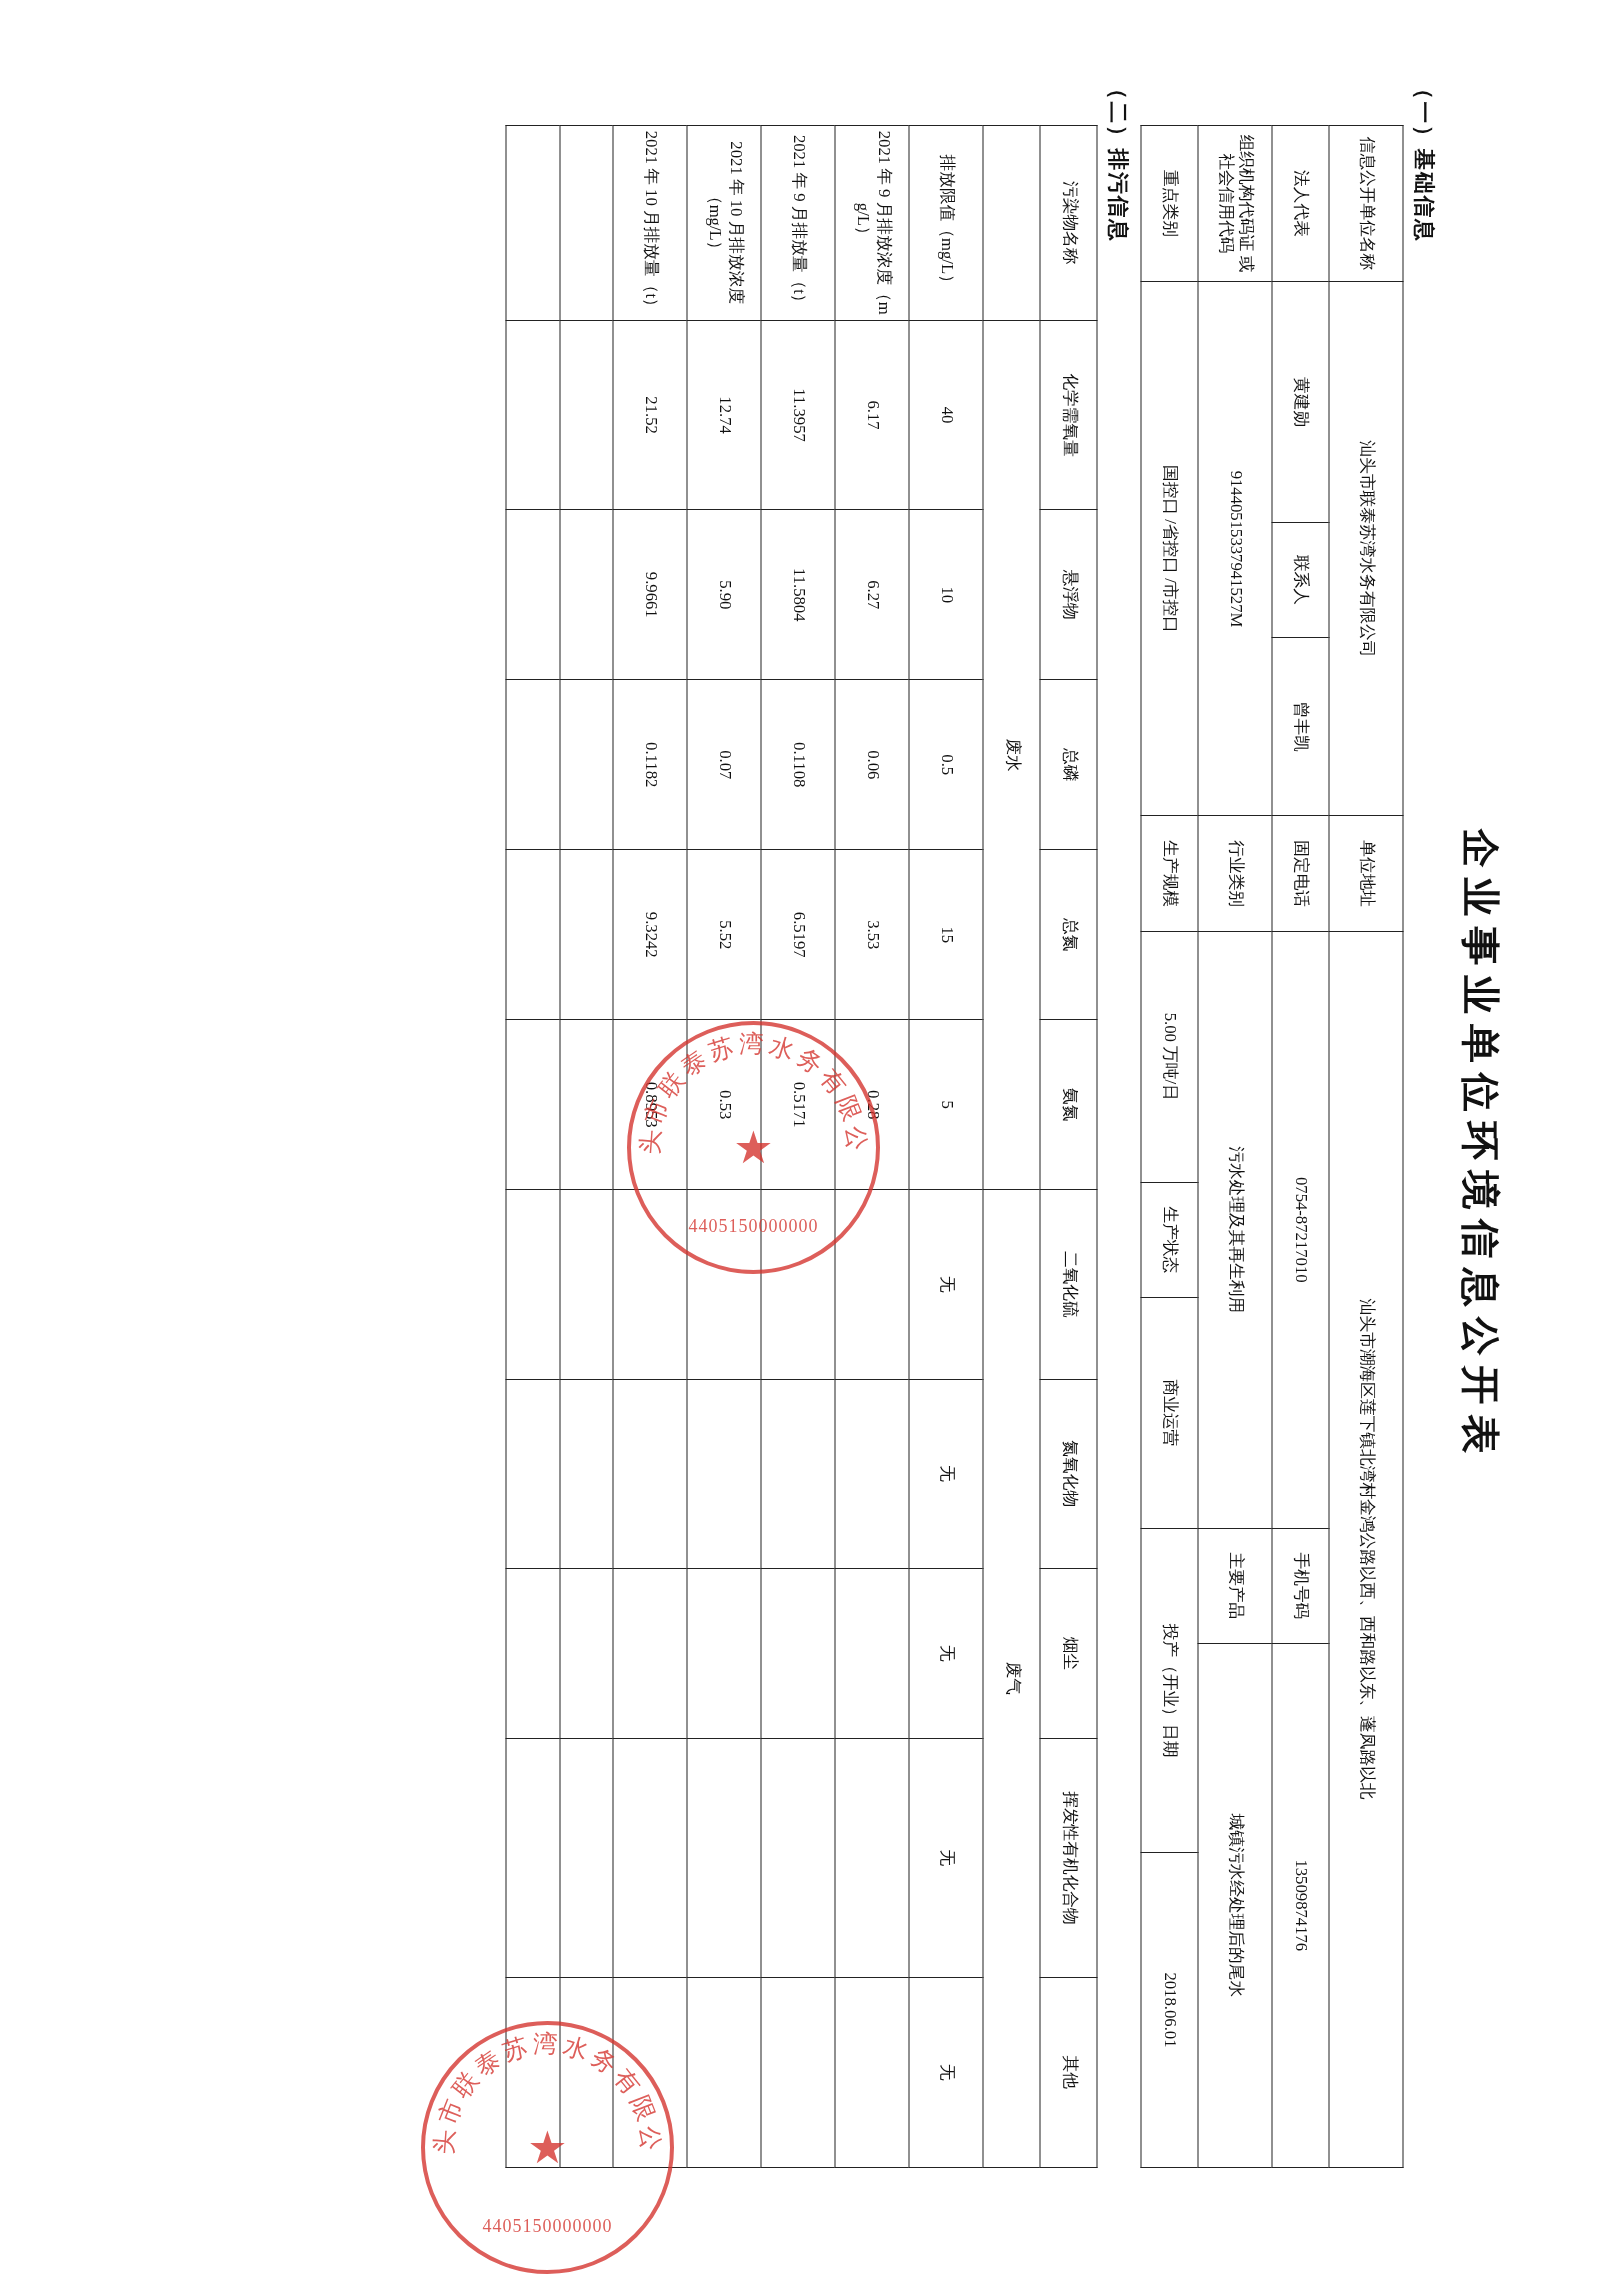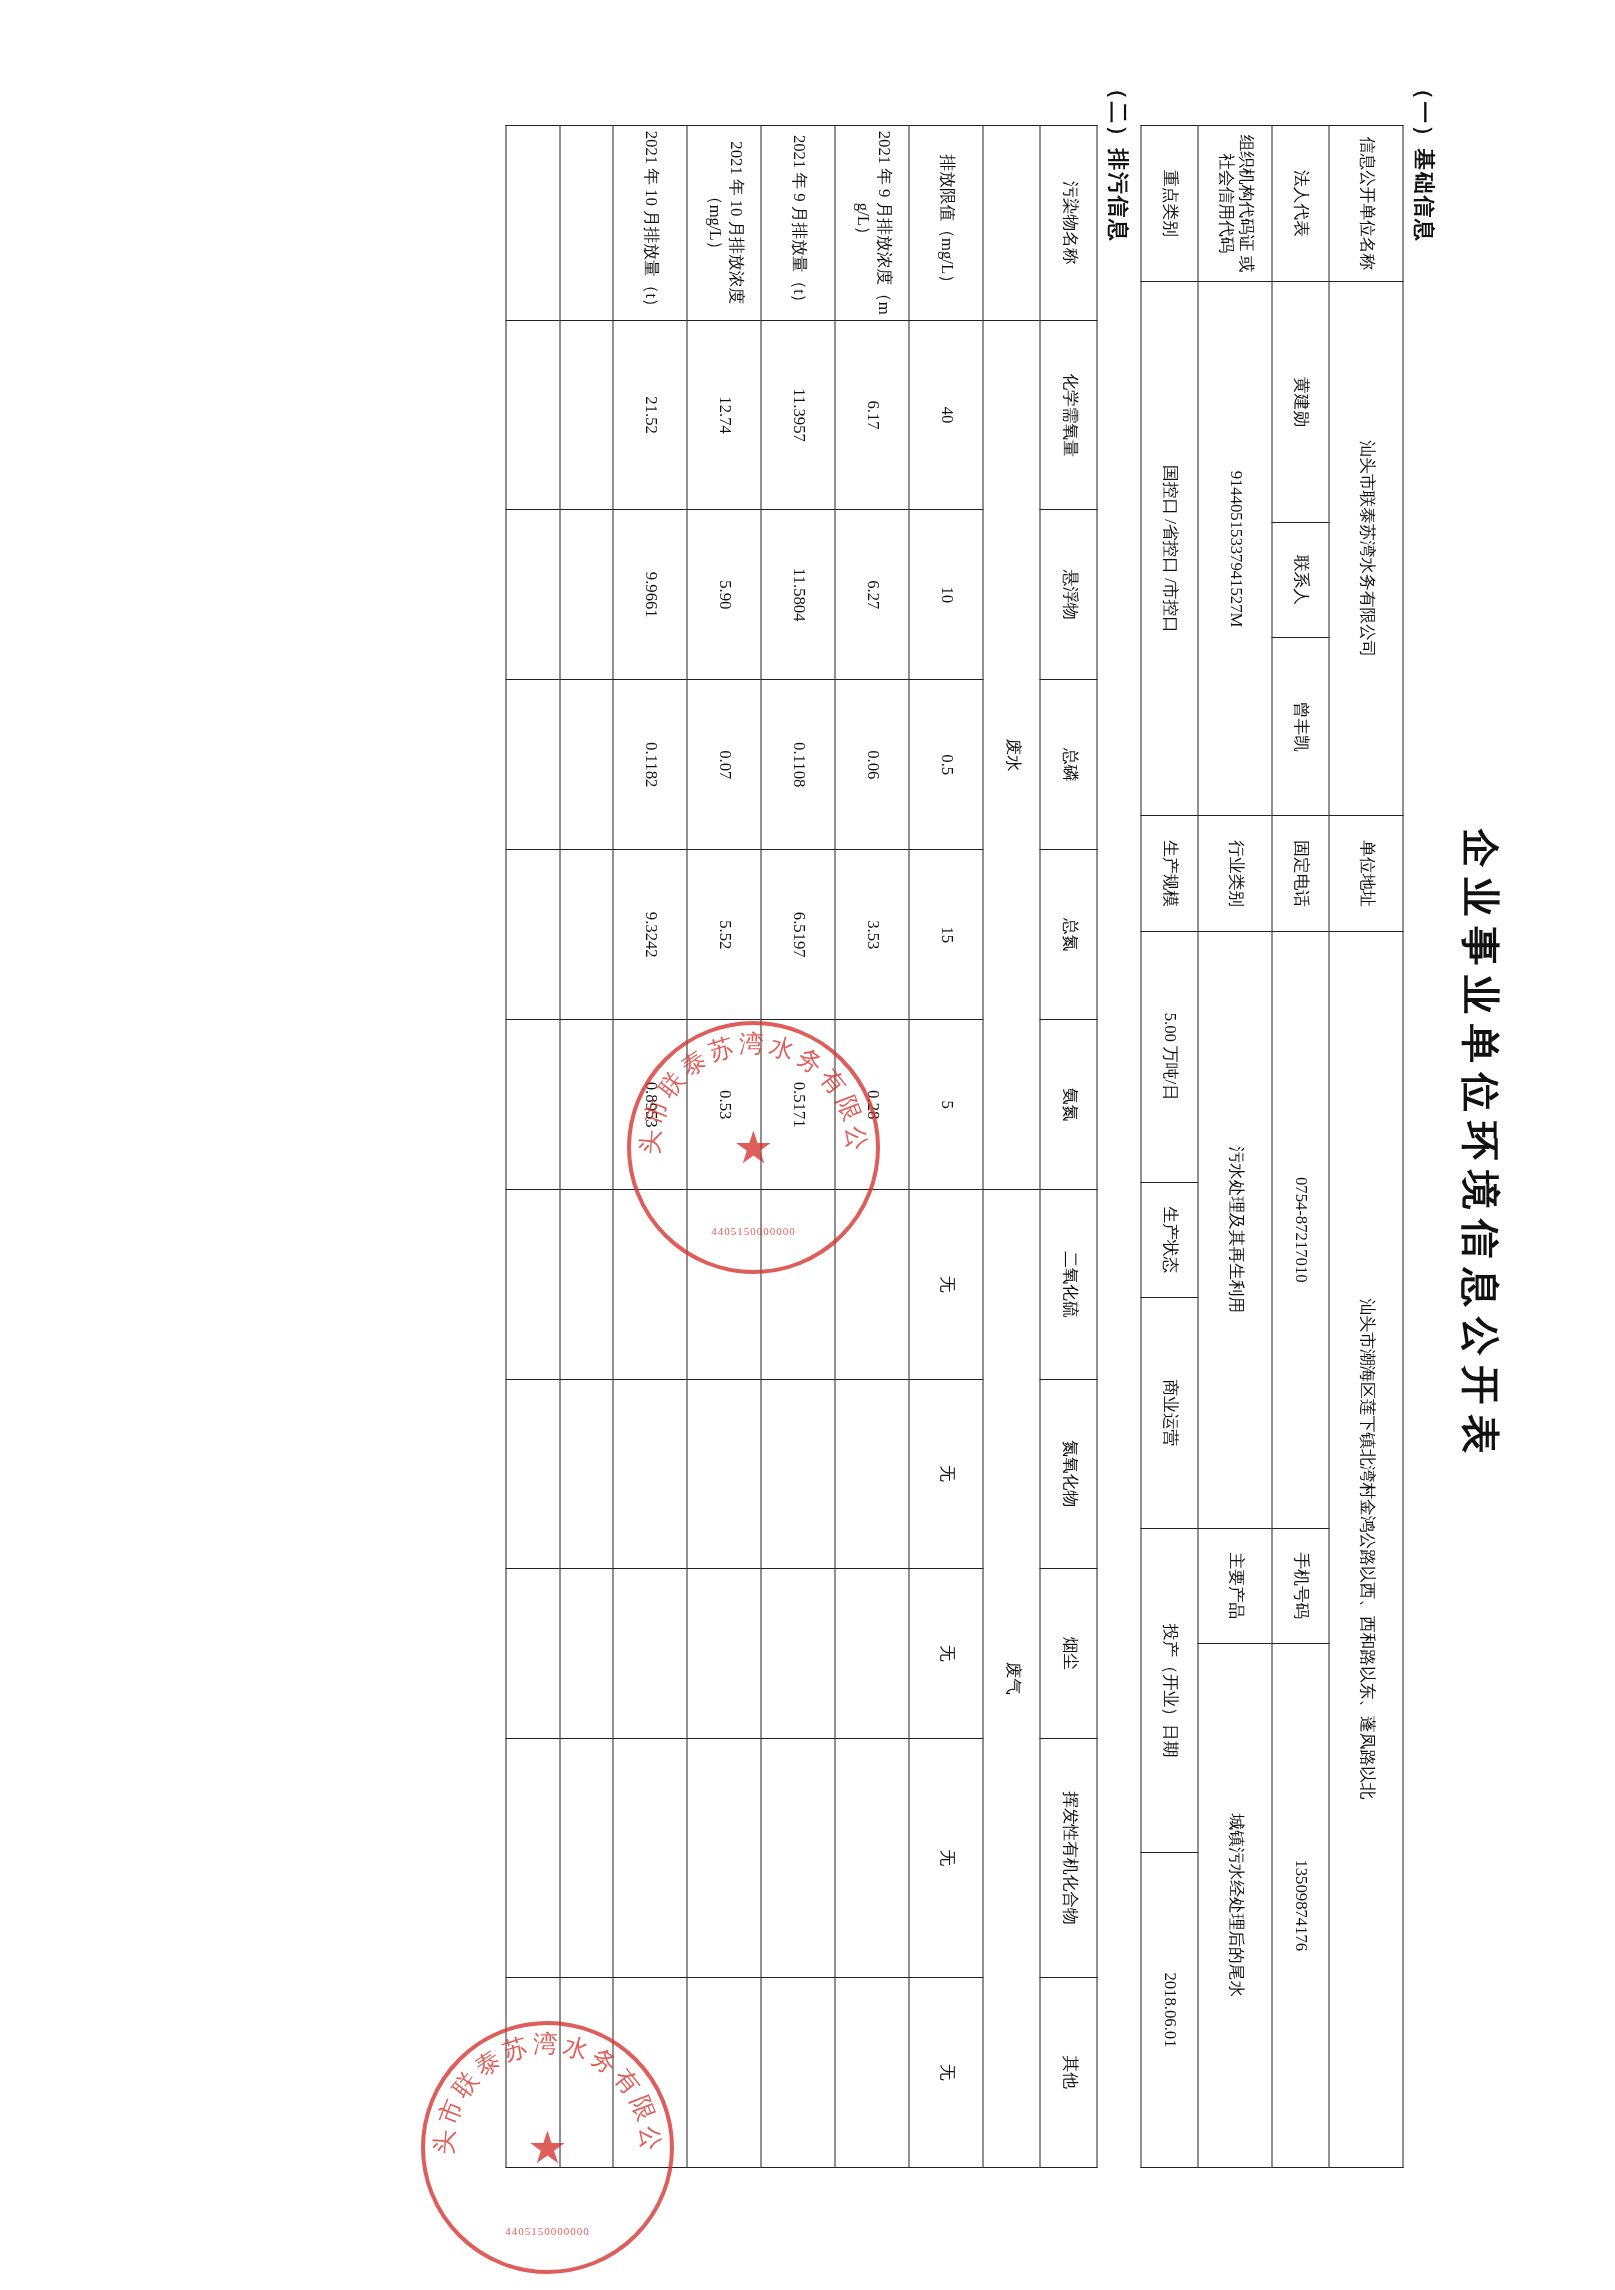--- a/index.html
+++ b/index.html
@@ -104,21 +104,21 @@
     fill: #d4322c;
     font-size: 25px;
     font-family: "Liberation Serif", serif;
     letter-spacing: 4px;
   }
   .stamp-sub {
     position: absolute;
     width: 100%;
     text-align: center;
     bottom: 33px;
-    font-size: 11px;
+    font-size: 18px;
     color: #d4322c;
     letter-spacing: 1px;
   }
 </style>
 </head>
 <body>
 
 <div id="sheet">
 
   <div class="doc-title">企业事业单位环境信息公开表</div>

